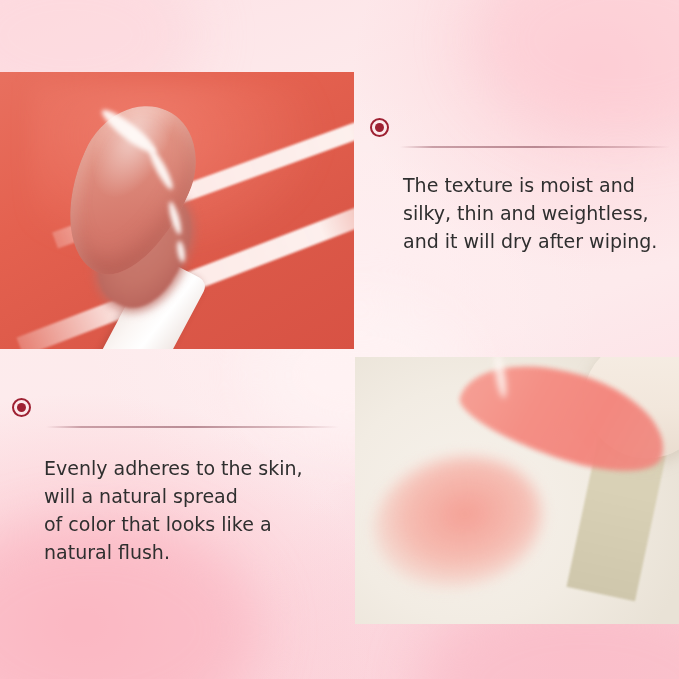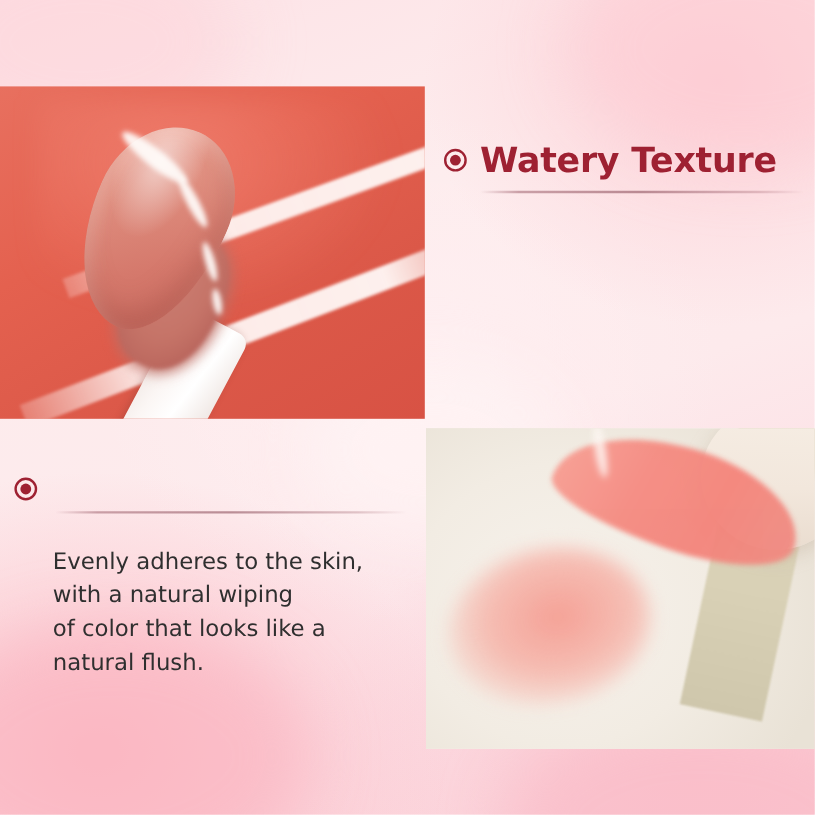--- a/index.html
+++ b/index.html
@@ -271,31 +271,33 @@
     <div class="thumb"></div>
     <div class="stroke-gloss"></div>
     <div class="stroke-blend"></div>
   </div>
 
   <div class="feature" id="feature-watery">
     <div class="feature-head">
       <span class="bullet-icon">
           <i></i>
         </span>
-      <span class="feature-title">Watery Texture</span>
     </div>
     <div class="divider"></div>
+    <div class="feature-body">The texture is moist and
+silky, thin and weightless,
+and it will dry after wiping.</div>
   </div>
 
   <div class="feature" id="feature-light">
     <div class="feature-head">
       <span class="bullet-icon">
           <i></i>
         </span>
     </div>
     <div class="divider"></div>
     <div class="feature-body">Evenly adheres to the skin,
-with a natural wiping
+will a natural spread
 of color that looks like a
 natural flush.</div>
   </div>
 
 </div>
 
 </body></html>

